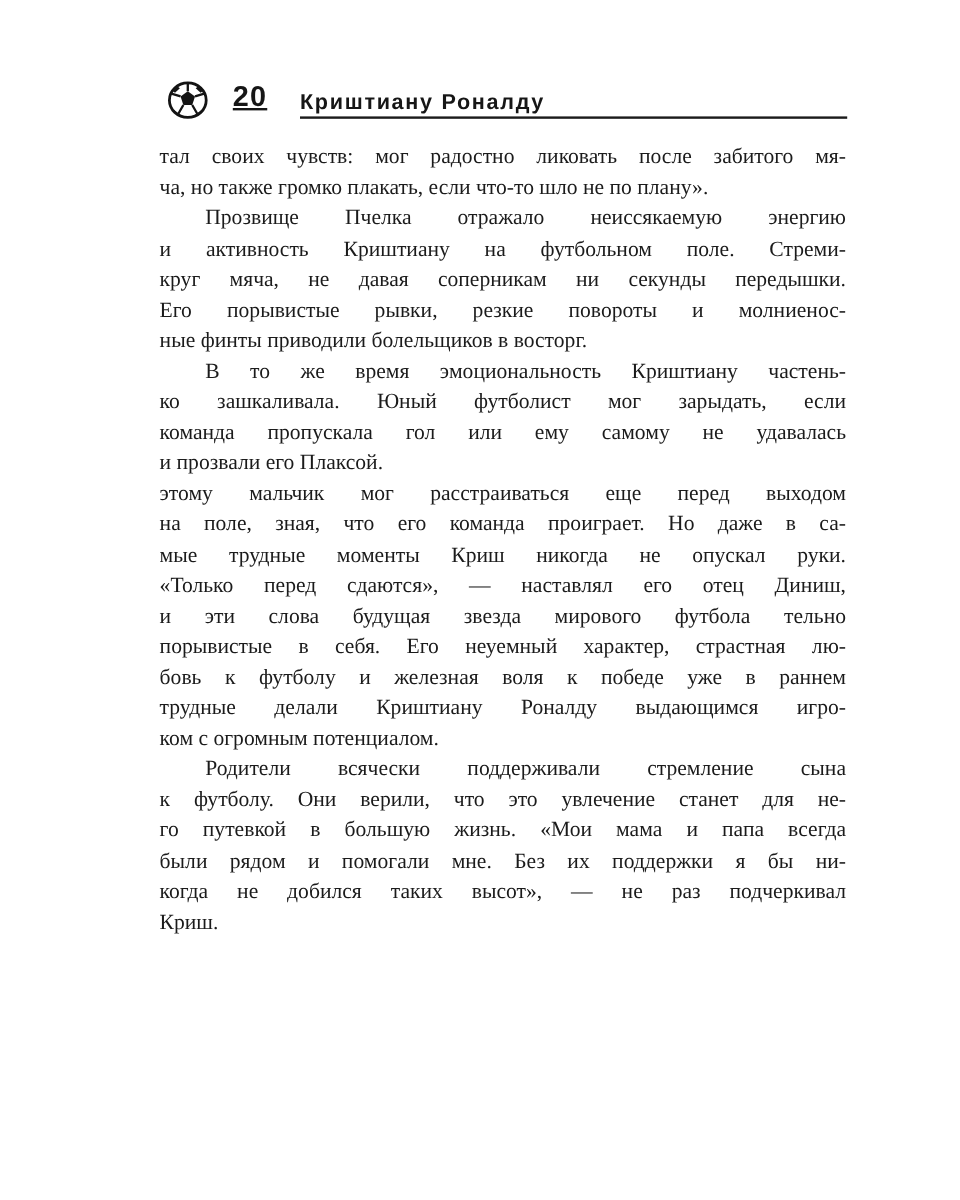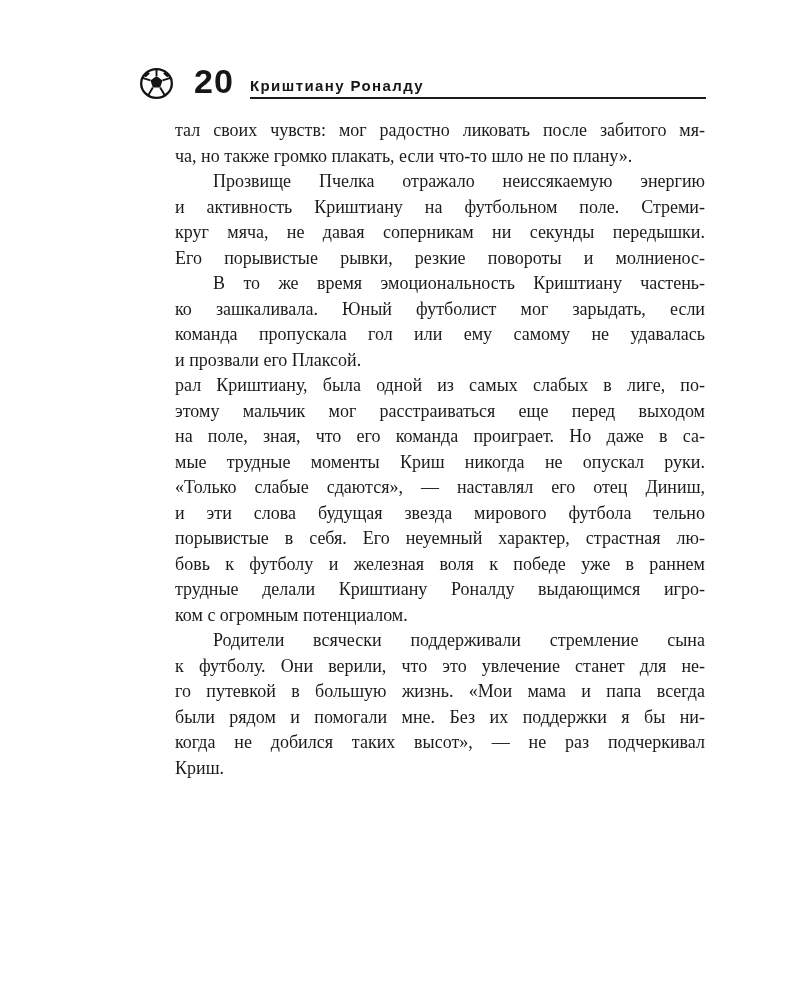--- a/index.html
+++ b/index.html
@@ -14,46 +14,45 @@
   .page { position: absolute; inset: 0; }
 
   
   .ball {
     position: absolute; left: 139px; top: 67px;
     width: 35px; height: 33px;
   }
   .page-number {
     position: absolute; left: 194px; top: 68px;
     font-family: "Liberation Sans", "DejaVu Sans", sans-serif;
-    font-weight: bold; font-size: 34px; line-height: 26px;
-    letter-spacing: 1px; color: #161616;
+    font-weight: bold; font-size: 24px; line-height: 26px;
+    letter-spacing: 1px; color: #161616; text-decoration: underline;
   }
   .running-title {
     position: absolute; left: 250px; top: 78px;
     font-family: "Liberation Sans", "DejaVu Sans", sans-serif;
-    font-weight: bold; font-size: 15px; line-height: 15px;
+    font-weight: bold; font-size: 18px; line-height: 15px;
     letter-spacing: 1.4px; color: #161616;
     white-space: nowrap;
   }
   .header-rule {
     position: absolute; left: 250px; top: 97px;
     width: 456px; height: 2px; background: #1b1b1b;
   }
 
   
   .text-block {
     position: absolute; left: 133px; top: 118px;
     width: 572px;
     font-size: 18px;
   }
   .line {
     height: 25.5px; line-height: 25.5px;
     text-align: justify; text-align-last: justify;
     white-space: normal;
-    margin-left: 42px;
   }
   .line.last { text-align: right; text-align-last: left; }
   .line.indent { text-indent: 38px; }
 </style>
 </head>
 <body>
 
 <div class="page">
 
   <div class="ball">
@@ -81,29 +80,29 @@
 
   <div class="header-rule"></div>
 
   <div class="text-block">
       <div class="line">тал своих чувств: мог радостно ликовать после забитого мя-</div>
       <div class="line last">ча, но также громко плакать, если что-то шло не по плану».</div>
       <div class="line indent">Прозвище Пчелка отражало неиссякаемую энергию</div>
       <div class="line">и активность Криштиану на футбольном поле. Стреми-</div>
       <div class="line">круг мяча, не давая соперникам ни секунды передышки.</div>
       <div class="line">Его порывистые рывки, резкие повороты и молниенос-</div>
+      <div class="line last">ные финты приводили болельщиков в восторг.</div>
       <div class="line indent">В то же время эмоциональность Криштиану частень-</div>
       <div class="line">ко зашкаливала. Юный футболист мог зарыдать, если</div>
       <div class="line">команда пропускала гол или ему самому не удавалась</div>
       <div class="line last">и прозвали его Плаксой.</div>
-      <div class="line">рал Криштиану, была одной из самых слабых в лиге, по-</div>
       <div class="line">этому мальчик мог расстраиваться еще перед выходом</div>
       <div class="line">на поле, зная, что его команда проиграет. Но даже в са-</div>
       <div class="line">мые трудные моменты Криш никогда не опускал руки.</div>
-      <div class="line">«Только слабые сдаются», — наставлял его отец Диниш,</div>
+      <div class="line">«Только перед сдаются», — наставлял его отец Диниш,</div>
       <div class="line">и эти слова будущая звезда мирового футбола тельно</div>
       <div class="line">порывистые в себя. Его неуемный характер, страстная лю-</div>
       <div class="line">бовь к футболу и железная воля к победе уже в раннем</div>
       <div class="line">трудные делали Криштиану Роналду выдающимся игро-</div>
       <div class="line last">ком с огромным потенциалом.</div>
       <div class="line indent">Родители всячески поддерживали стремление сына</div>
       <div class="line">к футболу. Они верили, что это увлечение станет для не-</div>
       <div class="line">го путевкой в большую жизнь. «Мои мама и папа всегда</div>
       <div class="line">были рядом и помогали мне. Без их поддержки я бы ни-</div>
       <div class="line">когда не добился таких высот», — не раз подчеркивал</div>

